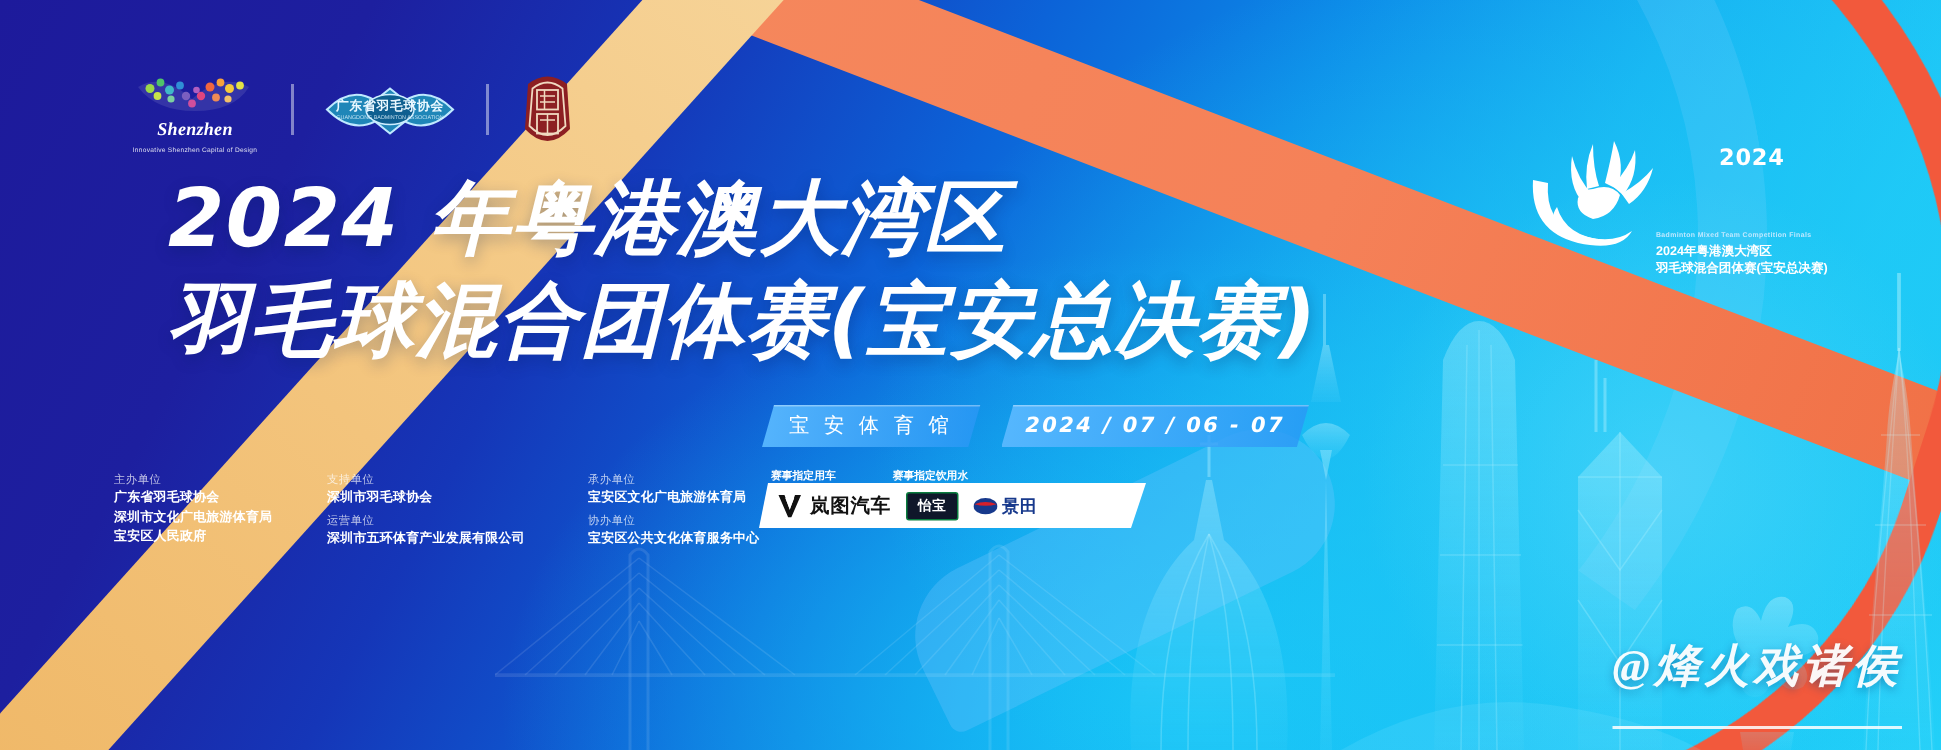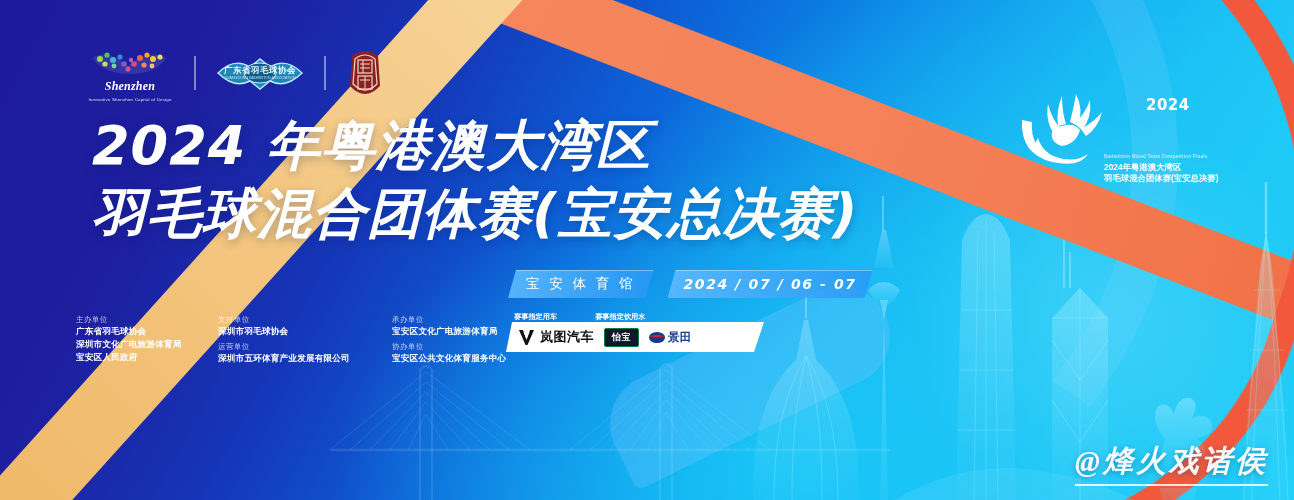--- a/index.html
+++ b/index.html
@@ -83,21 +83,21 @@
   .gd-label {
     position:absolute; left:0; right:0; top:16px; text-align:center;
     font-size:8.5px; font-weight:bold; color:#eaf8ff; letter-spacing:.5px; white-space:nowrap;
   }
   .gd-sub {
     position:absolute; left:0; right:0; top:27px; text-align:center;
     font-size:3.6px; color:rgba(230,248,255,.8); white-space:nowrap;
   }
 
   
-  .title-wrap { position:absolute; left:92px; top:116px; }
+  .title-wrap { position:absolute; left:112px; top:116px; }
   .title-line {
     font-family:"DejaVu Sans","Liberation Sans",sans-serif;
     font-weight:900; color:#ffffff; font-style:italic;
     letter-spacing:1px; line-height:1.12;
     text-shadow:0 3px 10px rgba(0,30,90,.30);
   }
   .title-1 { font-size:54px; }
   .title-2 { font-size:54px; margin-top:8px; }
 
   
@@ -161,21 +161,21 @@
   }
   .gba-cn1 { position:absolute; left:86px; top:66px; color:#fff; font-size:8.4px; font-weight:bold; white-space:nowrap; }
   .gba-cn2 { position:absolute; left:86px; top:77px; color:#fff; font-size:8.4px; font-weight:bold; white-space:nowrap; }
 
   
   .watermark {
     position:absolute; right:26px; bottom:14px;
     color:rgba(255,255,255,.95); font-size:30px; font-weight:bold;
     font-family:"Liberation Serif","DejaVu Serif",serif; font-style:italic;
     letter-spacing:3px; border-bottom:2px solid rgba(255,255,255,.85);
-    padding-bottom:2px; text-shadow:0 2px 6px rgba(0,60,120,.4);
+    padding-bottom:19px; text-shadow:0 2px 6px rgba(0,60,120,.4);
   }
 </style>
 </head>
 <body>
 
 <div id="poster">
 
   <div class="sw blue-arc-a"></div>
   <div class="sw blue-arc-b"></div>
   <div class="sw glow-1"></div>

